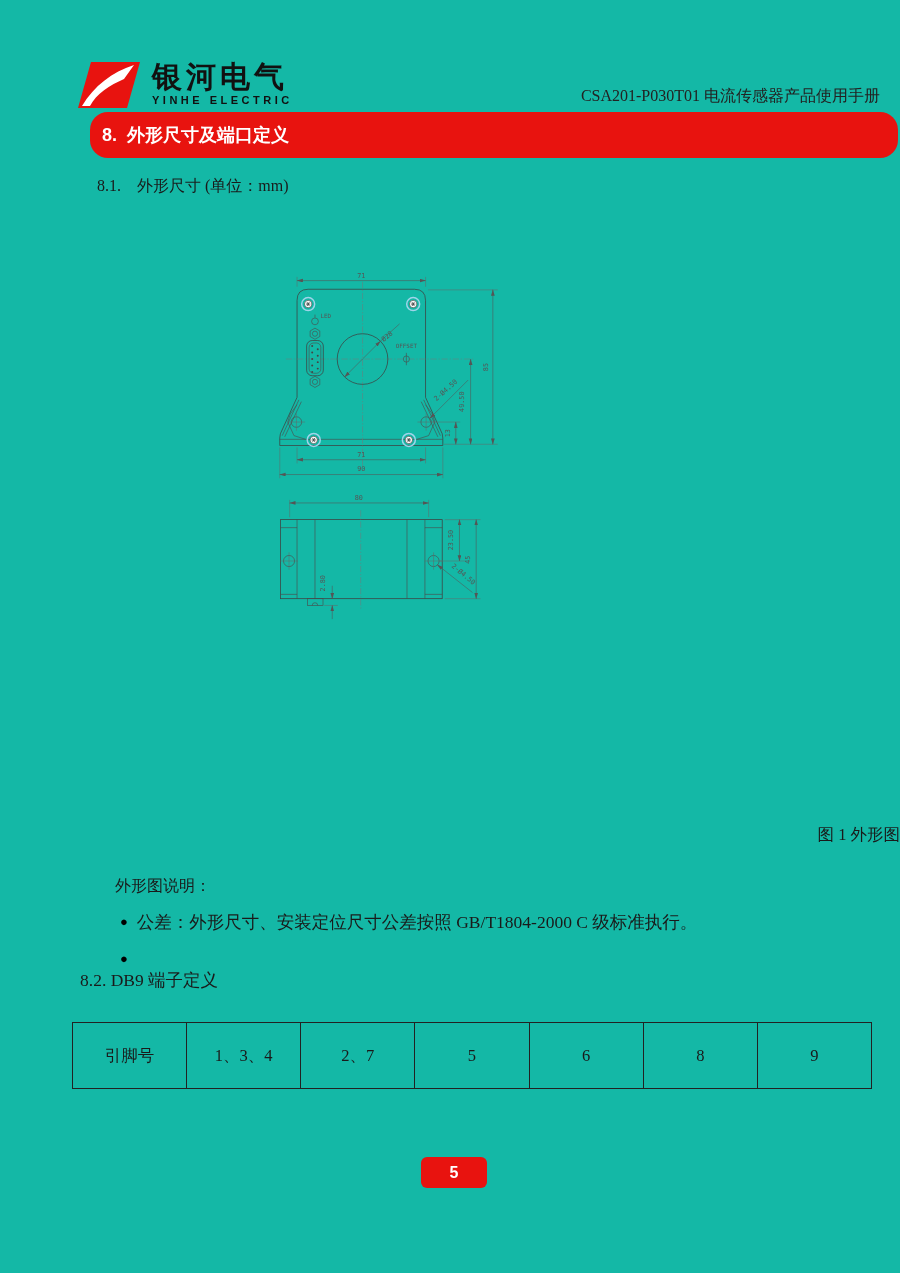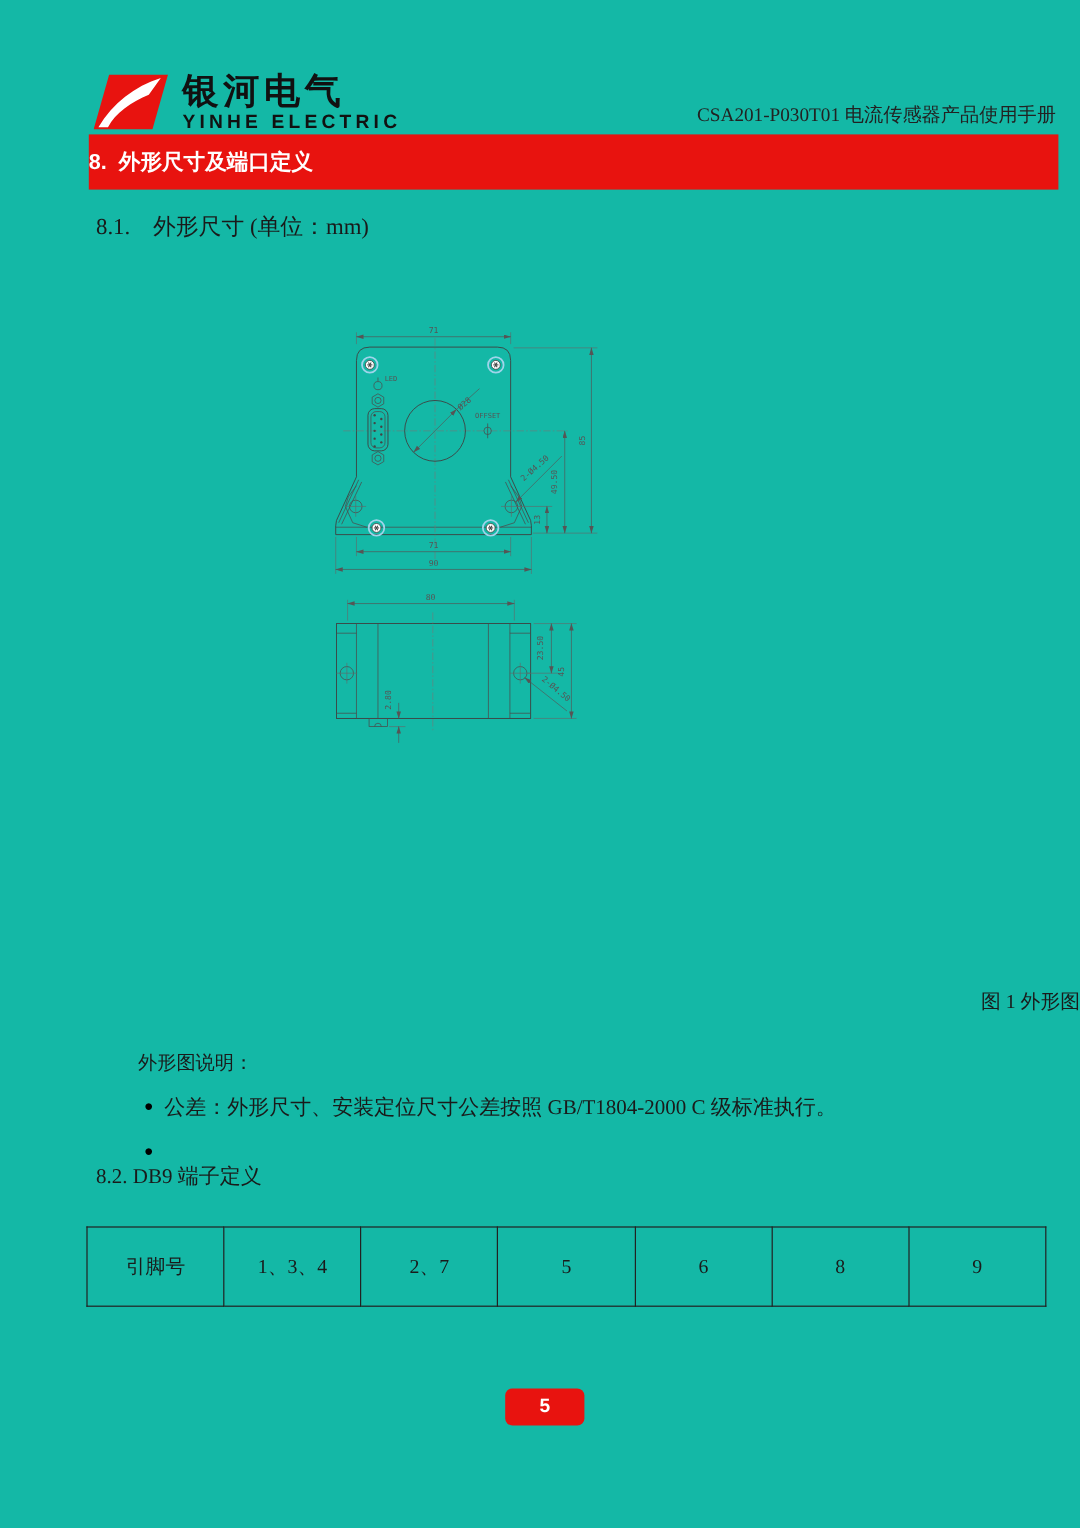--- a/index.html
+++ b/index.html
@@ -3,28 +3,28 @@
 <meta charset="utf-8">
 <style>
   html,body{margin:0;padding:0;background:#ffffff;}
   .page{position:relative;width:900px;height:1273px;background:#14b8a6;overflow:hidden;
         font-family:"Liberation Serif",serif;color:#1a1a1a;}
   
   .logo-mark{position:absolute;left:78px;top:62px;width:62px;height:46px;}
   .logo-text{position:absolute;left:152px;top:62px;}
   .logo-cn{font-family:"Liberation Sans",sans-serif;font-weight:bold;font-size:30px;
            letter-spacing:4px;color:#111;line-height:30px;}
-  .logo-en{font-family:"Liberation Sans",sans-serif;font-weight:bold;font-size:16px;
+  .logo-en{font-family:"Liberation Sans",sans-serif;font-weight:bold;font-size:11px;
            letter-spacing:3.5px;color:#111;margin-top:2px;}
   .doc-title{position:absolute;right:20px;top:86px;font-size:16px;color:#222;}
-  .section-bar{position:absolute;left:74px;top:112px;width:808px;height:46px;
+  .section-bar{position:absolute;left:90px;top:112px;width:808px;height:46px;
                background:#e8130f;color:#fff;font-family:"Liberation Sans",sans-serif;
-               font-weight:bold;font-size:18px;line-height:46px;padding-left:0;
-               box-sizing:border-box;white-space:pre;}
-  .h81{position:absolute;left:80px;top:176px;font-size:19px;white-space:pre;}
+               font-weight:bold;font-size:18px;line-height:46px;padding-left:12px;
+               box-sizing:border-box;white-space:pre;border-radius:18px;}
+  .h81{position:absolute;left:97px;top:176px;font-size:16px;white-space:pre;}
   .h82{position:absolute;left:80px;top:968px;font-size:17.5px;white-space:pre;}
   .drawing{position:absolute;left:260px;top:225px;}
   .fig-caption{position:absolute;left:0;top:824px;width:900px;text-align:right;
                font-size:16.5px;}
   .notes-title{position:absolute;left:115px;top:876px;font-size:16px;}
   .notes-list{position:absolute;left:120px;top:910px;width:720px;}
   .note-item{display:flex;align-items:flex-start;gap:9px;margin-bottom:13px;
              font-size:17.5px;line-height:24px;}
   .bullet{font-size:13px;line-height:24px;color:#000;}
   

